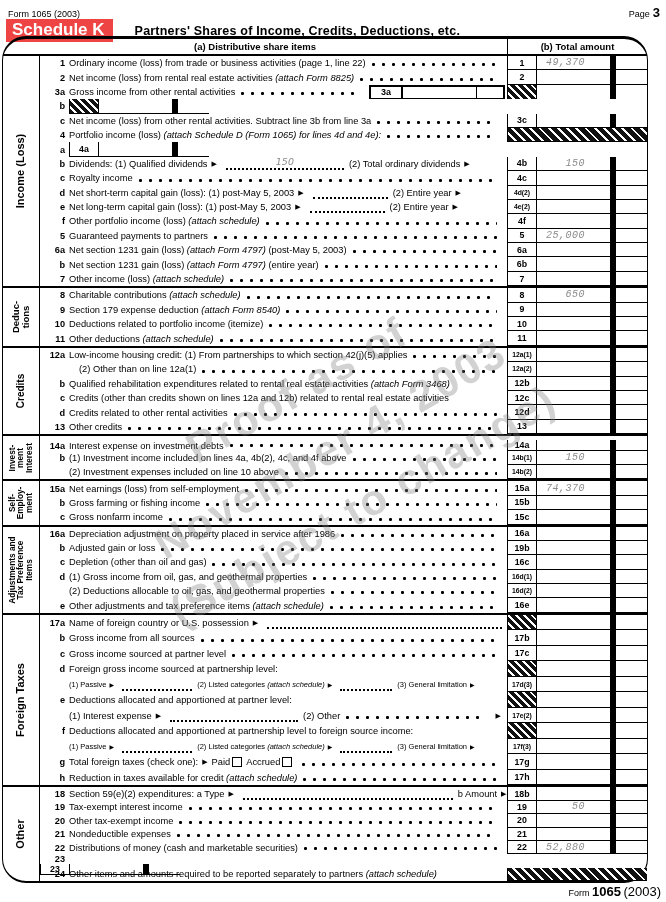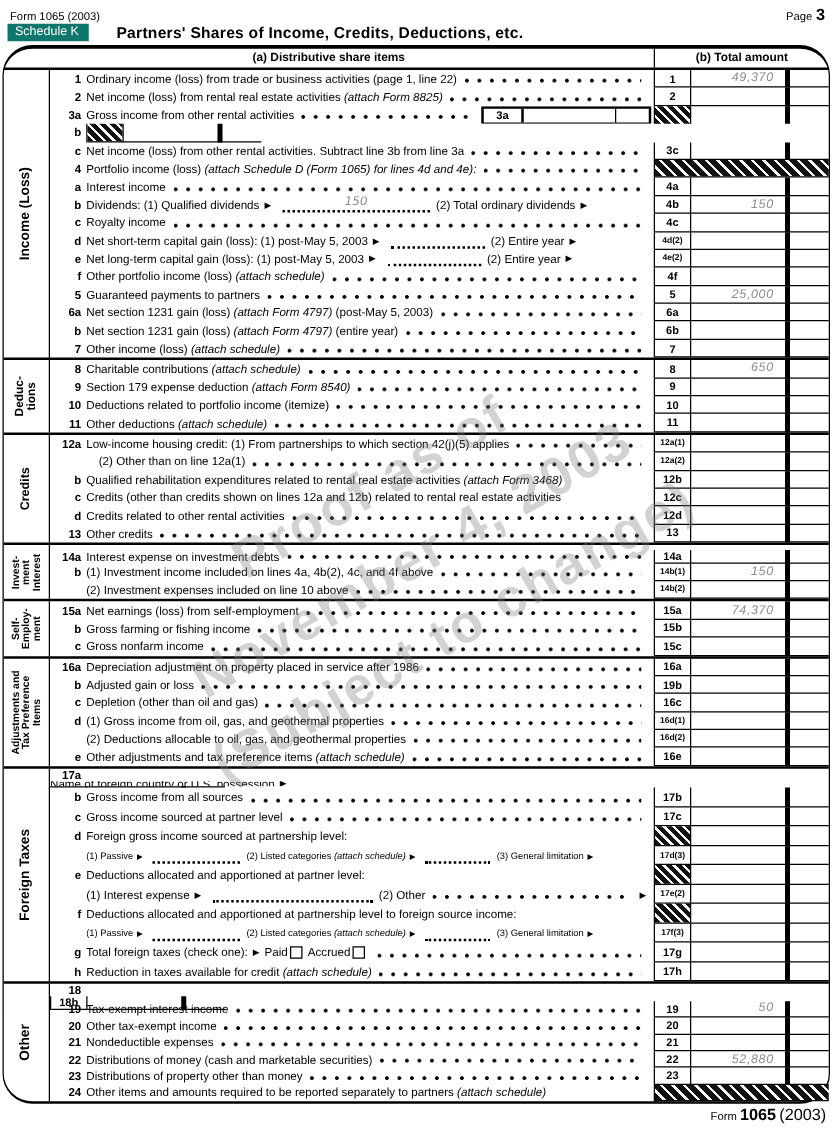--- a/index.html
+++ b/index.html
@@ -5,24 +5,24 @@
   html,body{margin:0;padding:0;background:#fff;}
   .page{position:relative;width:666px;height:902px;background:#fff;overflow:hidden;
         font-family:"Liberation Sans",sans-serif;color:#000;}
   
   .topbar{position:absolute;top:3px;left:8px;right:6px;display:flex;justify-content:space-between;align-items:baseline;}
   .formid{font-size:9px;}
   .pagelab{font-size:9px;}
   .pagenum{font-size:13px;font-weight:bold;margin-left:3px;}
   
   .schedbar{position:absolute;top:19px;left:6px;right:2px;display:flex;align-items:center;}
-  .badge{background:#0f766e;color:#fff;font-weight:normal;font-size:10px;padding:1px 8px 2px 6px;}
+  .badge{background:#ef4444;color:#fff;font-weight:bold;font-size:17px;padding:1px 8px 2px 6px;}
   .schedtitle{font-weight:bold;font-size:12.5px;margin-left:22px;letter-spacing:.2px;}
   
-  .table{position:absolute;top:36px;left:2px;right:2px;border-top:3px solid #000;
+  .table{position:absolute;top:36px;left:2px;right:18px;border-top:3px solid #000;
          border-bottom:2.5px solid #000;border-left:1px solid #000;border-right:1.5px solid #000;border-radius:24px;}
   .colhead{display:flex;height:15px;border-bottom:2px solid #000;}
   .colA{flex:1;text-align:center;font-weight:bold;font-size:9.5px;line-height:15px;}
   .colB{width:139px;text-align:center;font-weight:bold;font-size:9.5px;line-height:15px;border-left:1.5px solid #000;}
   
   .section{display:flex;border-top:2px solid #000;}
   .section.first{border-top:none;}
   .seclabel{width:36px;border-right:1px solid #000;position:relative;flex:none;}
   .seclabel-text{position:absolute;left:50%;top:50%;transform:translate(-50%,-50%) rotate(-90deg);
                  font-weight:bold;text-align:center;white-space:pre;line-height:1.02;}
@@ -40,23 +40,23 @@
   .blank{display:inline-block;height:10px;border-bottom:2px dotted #000;margin:0 5px;position:relative;flex:none;}
   .blank-v{position:absolute;left:0;right:0;bottom:1px;text-align:center;
            font-style:italic;color:#8c8c8c;font-size:9.5px;font-family:"DejaVu Sans",sans-serif;}
   .cb{display:inline-block;width:8px;height:8px;border:1.5px solid #000;margin:0 4px 0 2px;flex:none;}
   .row.small .tx{font-size:7.5px;}
   .row.small .ar{font-size:6px;margin:0 3px;}
   
   .right{width:139px;flex:none;display:flex;border-left:1.5px solid #000;}
   .boxcell{width:28px;flex:none;border-right:1.5px solid #000;border-bottom:1px solid #000;
            display:flex;align-items:center;justify-content:center;font-weight:bold;font-size:8.8px;}
-  .amtcell{width:79px;flex:none;border-right:4px solid #000000;border-bottom:1px solid #000;
-           display:flex;align-items:center;justify-content:flex-end;padding-right:9px;box-sizing:border-box;
-           font-family:Liberation Sans, sans-serif;font-style:italic;color:#8c8c8c;font-size:10px;letter-spacing:.5px;}
+  .amtcell{width:79px;flex:none;border-right:6px solid #000000;border-bottom:1px solid #000;
+           display:flex;align-items:center;justify-content:flex-end;padding-right:25px;box-sizing:border-box;
+           font-family:Liberation Mono, monospace;font-style:italic;color:#8c8c8c;font-size:10px;letter-spacing:.5px;}
   .centcell{flex:1;border-bottom:1px solid #000;}
   .noline{border-bottom:none !important;}
   .hatch{background:repeating-linear-gradient(45deg,#111 0,#111 3.5px,#fff 3.5px,#fff 5.5px);}
   .rhatch{flex:1;border-bottom:1px solid #000;
           background:repeating-linear-gradient(45deg,#111 0,#111 4.5px,#fff 4.5px,#fff 6.5px);}
   
   .ibox{width:136px;flex:none;align-self:stretch;display:flex;border:2px solid #000;box-sizing:border-box;background:#fff;}
   .ibox.top{border-bottom-width:1px;}
   .ibox.bot{border-top-width:1px;}
   .ibox-lab{width:30px;flex:none;border-right:2px solid #000;display:flex;align-items:center;justify-content:center;
@@ -167,24 +167,20 @@
               <div class="desc">
                 <span class="tx"><span>Portfolio income (loss) </span><i>(attach Schedule D (Form 1065) for lines 4d and 4e):</i></span>
                 <div class="lead"></div>
               </div>
               <div class="right">
                 <div class="rhatch"></div>
               </div>
             </div>
             <div class="row" style="height: 14.4px;">
               <div class="num">a</div>
-              <div class="desc">
-                <span class="tx">Interest income</span>
-                <div class="lead"></div>
-              </div>
               <div class="right">
                 <div class="boxcell">4a</div>
                 <div class="amtcell"></div>
                 <div class="centcell"></div>
               </div>
             </div>
             <div class="row" style="height: 14.4px;">
               <div class="num">b</div>
               <div class="desc">
                 <span class="tx">Dividends: (1) Qualified dividends</span>
@@ -607,21 +603,21 @@
                 <div class="centcell"></div>
               </div>
             </div>
           </div>
         </div>
         <div class="section">
           <div class="seclabel">
             <div class="seclabel-text" style="font-size: 11px;">Foreign Taxes</div>
           </div>
           <div class="rows">
-            <div class="row" style="height: 15.5px; flex-direction: column;">
+            <div class="row" style="height: 15.5px;">
               <div class="num">17a</div>
               <div class="desc">
                 <span class="tx">Name of foreign country or U.S. possession</span>
                 <span class="ar">▶</span>
                 <span class="blank" style="width: 235px;"></span>
               </div>
               <div class="right">
                 <div class="boxcell hatch"></div>
                 <div class="amtcell"></div>
                 <div class="centcell"></div>
@@ -765,21 +761,21 @@
                 <div class="centcell"></div>
               </div>
             </div>
           </div>
         </div>
         <div class="section">
           <div class="seclabel">
             <div class="seclabel-text" style="font-size: 11px;">Other</div>
           </div>
           <div class="rows">
-            <div class="row" style="height: 13.4px; flex-direction: column;">
+            <div class="row" style="height: 13.4px;">
               <div class="num">18</div>
               <div class="desc">
                 <span class="tx">Section 59(e)(2) expenditures: a Type</span>
                 <span class="ar">▶</span>
                 <span class="blank" style="width: 210px;"></span>
                 <span class="tx">b Amount</span>
                 <span class="ar">▶</span>
               </div>
               <div class="right">
                 <div class="boxcell">18b</div>
@@ -828,21 +824,21 @@
               <div class="desc">
                 <span class="tx">Distributions of money (cash and marketable securities)</span>
                 <div class="lead"></div>
               </div>
               <div class="right">
                 <div class="boxcell">22</div>
                 <div class="amtcell">52,880</div>
                 <div class="centcell"></div>
               </div>
             </div>
-            <div class="row" style="height: 13.4px;">
+            <div class="row" style="height: 13.4px; flex-direction: column;">
               <div class="num">23</div>
               <div class="desc">
                 <span class="tx">Distributions of property other than money</span>
                 <div class="lead"></div>
               </div>
               <div class="right">
                 <div class="boxcell">23</div>
                 <div class="amtcell"></div>
                 <div class="centcell"></div>
               </div>

